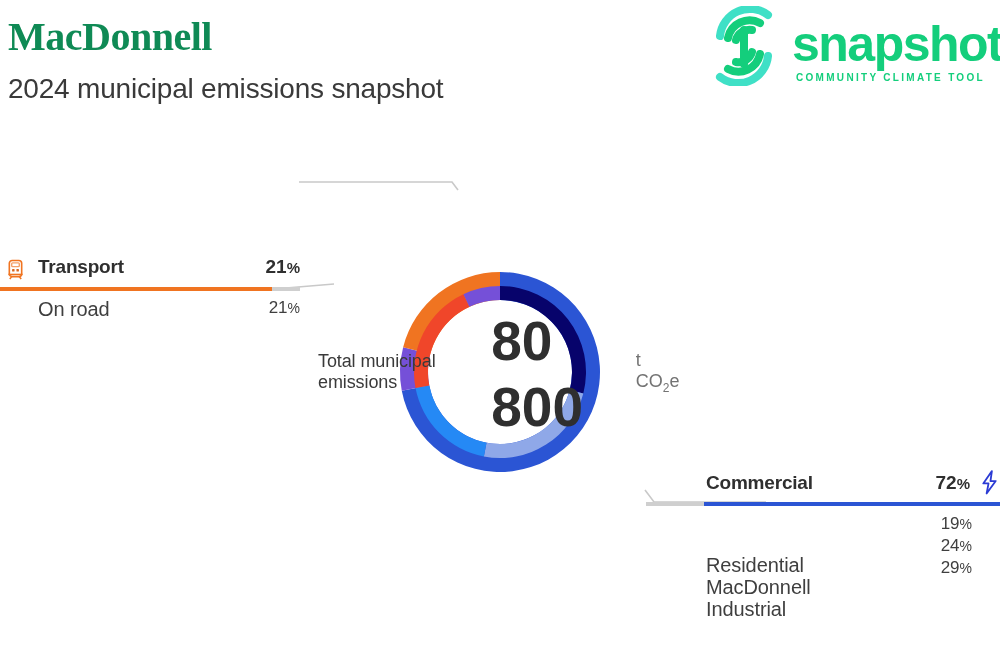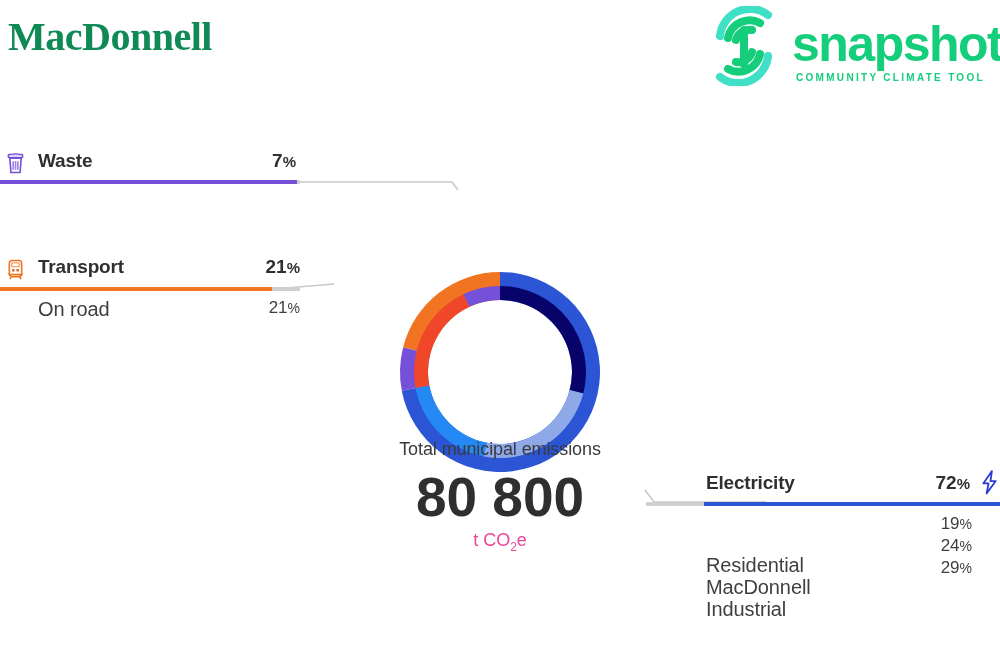--- a/index.html
+++ b/index.html
@@ -99,38 +99,39 @@
   #electricity-block .bar-track { left: -60px; top: 32px; width: 354px; background:#cfcfcf;}
   #electricity-block .bar-fill { left: 58px; width: 296px; background: #2B55D4; }
   #electricity-block .sub-list { position: absolute; left: 0; top: 44px; width: 294px; }
   #electricity-block .sub-label { left: 0px; margin-top: 40px; }
   #electricity-block .sub-value { right: 28px; }
 
   
   #donut { position: absolute; left: 318px; top: 190px; width: 364px; height: 364px; }
 
   .center-text { position: absolute; left: 0; top: 0; width: 364px; height: 364px;
-     display:flex; flex-direction:column; align-items:center; justify-content:flex-end; }
+     display:flex; flex-direction:row; align-items:center; justify-content:flex-end; }
   .center-caption { font-size: 18px; color: #3a3a3a; letter-spacing: -0.1px; }
   .center-number {
     font-size: 55px; font-weight: bold; color: #2f2f2f;
     letter-spacing: 0px; line-height: 66px; margin-top: 4px;
   }
-  .center-unit { font-size: 18px; color: #ec4899; margin-top: 0; }
+  .center-unit { font-size: 18px; color: #737373; margin-top: 0; }
   .center-unit sub { font-size: 12px; }
 
   
   .connectors { position: absolute; left: 0; top: 0; width: 1000px; height: 670px; }
 </style>
 </head>
 <body>
 
 <div id="page">
 
   <div class="title">MacDonnell</div>
+  <div class="subtitle">2024 municipal emissions snapshot</div>
 
   <div class="logo">
     <div class="logo-mark">
       <svg viewBox="0 0 76 80" width="76" height="80">
         <g fill="none" stroke-linecap="round">
           <path d="M62 9 A30 30 0 0 0 14 30" stroke="#3FE0C6" stroke-width="8"></path>
           <path d="M54 17 A22 22 0 0 0 22 32" stroke="#14CE7C" stroke-width="8"></path>
           <path d="M46 24 A14 14 0 0 0 30 34" stroke="#14CE7C" stroke-width="8"></path>
           <path d="M14 71 A30 30 0 0 0 62 50" stroke="#3FE0C6" stroke-width="8"></path>
           <path d="M22 63 A22 22 0 0 0 54 48" stroke="#14CE7C" stroke-width="8"></path>
@@ -163,39 +164,20 @@
 
   <svg class="connectors">
 
     <path d="M299 182 L452 182 L458 190" fill="none" stroke="#c9c9c9" stroke-width="1.6"></path>
 
     <path d="M274 289 L334 284" fill="none" stroke="#c9c9c9" stroke-width="1.6"></path>
 
     <path d="M645 490 L654 502 L766 502" fill="none" stroke="#c9c9c9" stroke-width="1.6"></path>
   </svg>
 
-  <div class="legend" id="waste-block">
-    <div class="legend-row">
-      <span class="legend-icon">
-        <svg viewBox="0 0 20 22" width="19" height="21">
-          <rect x="2.5" y="1.5" width="15" height="3.2" rx="1" fill="none" stroke="#7550D8" stroke-width="1.7"></rect>
-          <rect x="7" y="0" width="6" height="2" rx="0.8" fill="#9B82E6"></rect>
-          <path d="M4 5.5 L16 5.5 L14.8 20.5 L5.2 20.5 Z" fill="none" stroke="#7550D8" stroke-width="1.7"></path>
-          <line x1="7.5" y1="8.5" x2="7.5" y2="17.5" stroke="#9B82E6" stroke-width="1.7"></line>
-          <line x1="10" y1="8.5" x2="10" y2="17.5" stroke="#9B82E6" stroke-width="1.7"></line>
-          <line x1="12.5" y1="8.5" x2="12.5" y2="17.5" stroke="#9B82E6" stroke-width="1.7"></line>
-        </svg>
-      </span>
-      <span class="legend-label">Waste</span>
-      <span class="legend-value"><span>7</span><span class="pct">%</span></span>
-    </div>
-    <div class="bar-track">
-      <div class="bar-fill"></div>
-    </div>
-  </div>
 
   <div class="legend" id="transport-block">
     <div class="legend-row">
       <span class="legend-icon">
         <svg viewBox="0 0 20 22" width="19" height="21">
           <rect x="3.5" y="1.5" width="13" height="17" rx="3" fill="none" stroke="#F07421" stroke-width="1.7"></rect>
           <rect x="6" y="4" width="8" height="4" rx="1" fill="none" stroke="#F4A06A" stroke-width="1.5"></rect>
           <rect x="6.4" y="10.5" width="2.6" height="2.6" rx="0.6" fill="#D9661F"></rect>
           <rect x="11" y="10.5" width="2.6" height="2.6" rx="0.6" fill="#D9661F"></rect>
           <line x1="2.5" y1="16.2" x2="17.5" y2="16.2" stroke="#F07421" stroke-width="1.6"></line>
@@ -217,21 +199,21 @@
     </div>
   </div>
 
   <div class="legend" id="electricity-block">
     <div class="legend-row">
       <span class="legend-icon">
         <svg viewBox="0 0 22 26" width="21" height="25">
           <path d="M13.5 1 L4.5 14 L10 14 L8 24.5 L17.5 11.5 L12 11.5 Z" fill="none" stroke="#2B3BD4" stroke-width="1.9" stroke-linejoin="round"></path>
         </svg>
       </span>
-      <span class="legend-label">Electricity</span>
+      <span class="legend-label">Commercial</span>
       <span class="legend-value"><span>72</span><span class="pct">%</span></span>
     </div>
     <div class="bar-track">
       <div class="bar-fill"></div>
     </div>
     <div class="sub-list">
       <div class="sub-row">
         <span class="sub-label">Residential</span>
         <span class="sub-value"><span>19</span><span class="pct">%</span></span>
       </div>

